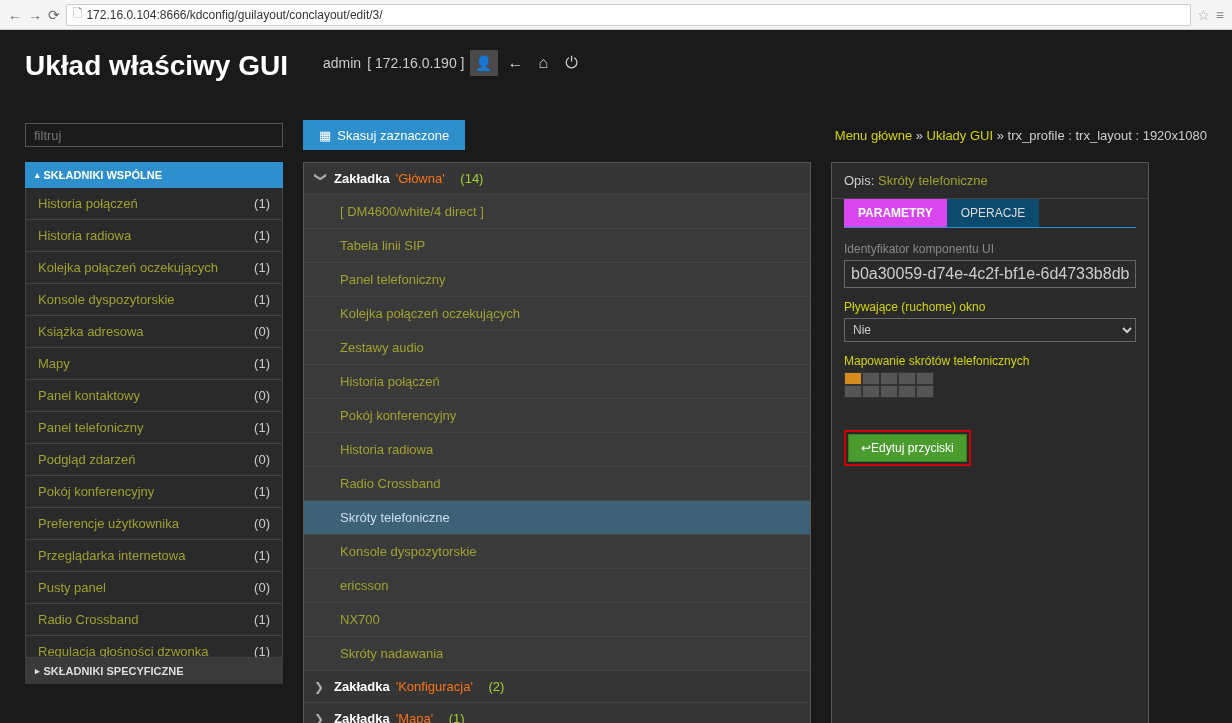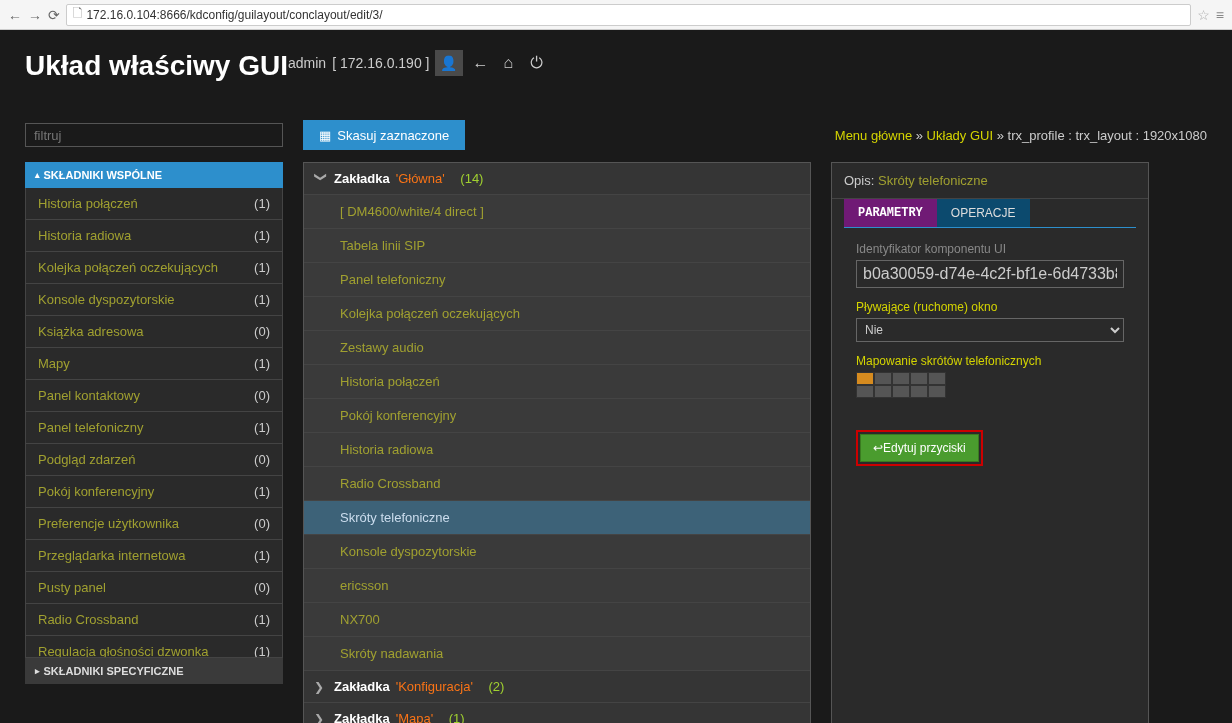--- a/index.html
+++ b/index.html
@@ -5,21 +5,21 @@
 * { margin: 0; padding: 0; box-sizing: border-box; }
 body { font-family: Arial, sans-serif; background: #e0e0e0; font-size: 13px; color: #ccc; }
 .browser-bar { height: 30px; background: #f5f5f5; border-bottom: 1px solid #ccc; display: flex; align-items: center; padding: 0 8px; gap: 6px; }
 .browser-bar .nav-btn { color: #666; cursor: pointer; font-size: 14px; }
 .browser-bar .url-box { flex: 1; background: #fff; border: 1px solid #ccc; height: 22px; border-radius: 2px; padding: 0 6px; display: flex; align-items: center; color: #333; font-size: 12px; }
 .browser-bar .star { color: #aaa; font-size: 14px; }
 .browser-bar .menu { color: #888; font-size: 14px; }
 .app { background: #1a1a1a; min-height: 693px; padding: 20px 25px 10px 25px; }
 .app-title { color: #fff; font-size: 28px; font-weight: bold; margin-bottom: 18px; }
 .header-row { display: flex; justify-content: flex-start; align-items: flex-start; }
-.user-block { display: flex; align-items: center; gap: 6px; color: #ccc; font-size: 14px; }
+.user-block { display: flex; align-items: center; gap: 6px; color: #ccc; font-size: 14px; margin-left: 35px; }
 .user-block .ip { color: #ccc; }
 .user-block .icon-btn { width: 28px; height: 26px; background: #4a4a4a; display: flex; align-items: center; justify-content: center; color: #ccc; font-size: 14px; }
 .user-block .nav-icon { width: 22px; color: #ccc; font-size: 16px; text-align: center; }
 .toolbar { display: flex; gap: 20px; margin-top: 20px; align-items: center; justify-content: space-between; }
 .toolbar-left { display: flex; gap: 20px; align-items: center; }
 .filter-input { width: 258px; height: 24px; background: #1a1a1a; border: 1px solid #555; color: #888; padding: 0 8px; font-size: 13px; }
 .delete-btn { background: #2d8fcc; color: #fff; border: none; height: 30px; padding: 0 16px; font-size: 13px; display: flex; align-items: center; gap: 6px; cursor: pointer; }
 .breadcrumb { color: #ccc; font-size: 13px; text-align: right; }
 .breadcrumb .link { color: #d4d400; }
 .main-grid { display: grid; grid-template-columns: 258px 508px 318px; gap: 20px; margin-top: 12px; }
@@ -43,22 +43,22 @@
 .tab-header .arrow { color: #aaa; font-size: 12px; width: 14px; }
 .tab-item { padding: 9px 10px 9px 36px; color: #a0a030; border-bottom: 1px solid #444; cursor: pointer; font-size: 13px; background: #3a3a3a; }
 .tab-item.selected { background: #3d6278; color: #cde; }
 
 .details { padding: 0; }
 .details-header { padding: 10px 12px; color: #ccc; font-size: 13px; border-bottom: 1px solid #444; }
 .details-header .opis-label { color: #ccc; }
 .details-header .opis-val { color: #a0a030; }
 .details-tabs { display: flex; border-bottom: 1px solid #2d8fcc; margin: 0 12px; }
 .details-tab { padding: 7px 14px; font-size: 12px; background: #0c4a6e; color: #ddd; cursor: pointer; }
-.details-tab.active { background: #701a75; color: #fff; font-weight: bold; font-family: Liberation Mono, monospace; }
-.details-body { padding: 14px 24px; }
+.details-tab.active { background: #d946ef; color: #fff; font-weight: bold; }
+.details-body { padding: 14px 12px; }
 .field-label { color: #888; font-size: 12px; margin-bottom: 4px; display: block; }
 .field-label.yellow { color: #d4d400; }
 .field-input { width: 100%; background: #2a2a2a; border: 1px solid #666; color: #ccc; padding: 4px 6px; font-size: 16px; }
 .field-select { width: 100%; background: #2a2a2a; border: 1px solid #666; color: #ccc; padding: 3px 4px; font-size: 12px; }
 .field-group { margin-bottom: 12px; }
 .mapping-grid { display: grid; grid-template-columns: repeat(5, 18px); grid-template-rows: repeat(2, 13px); gap: 0; width: 90px; }
 .mapping-cell { background: #555; border: 1px solid #333; }
 .mapping-cell.active { background: #d68b1f; }
 .edit-btn-wrap { border: 2px solid #c00; display: inline-block; padding: 2px; margin-top: 20px; }
 .edit-btn { background: #4a9c2e; color: #fff; border: 1px solid #3a7a20; padding: 6px 12px; font-size: 12px; cursor: pointer; }

